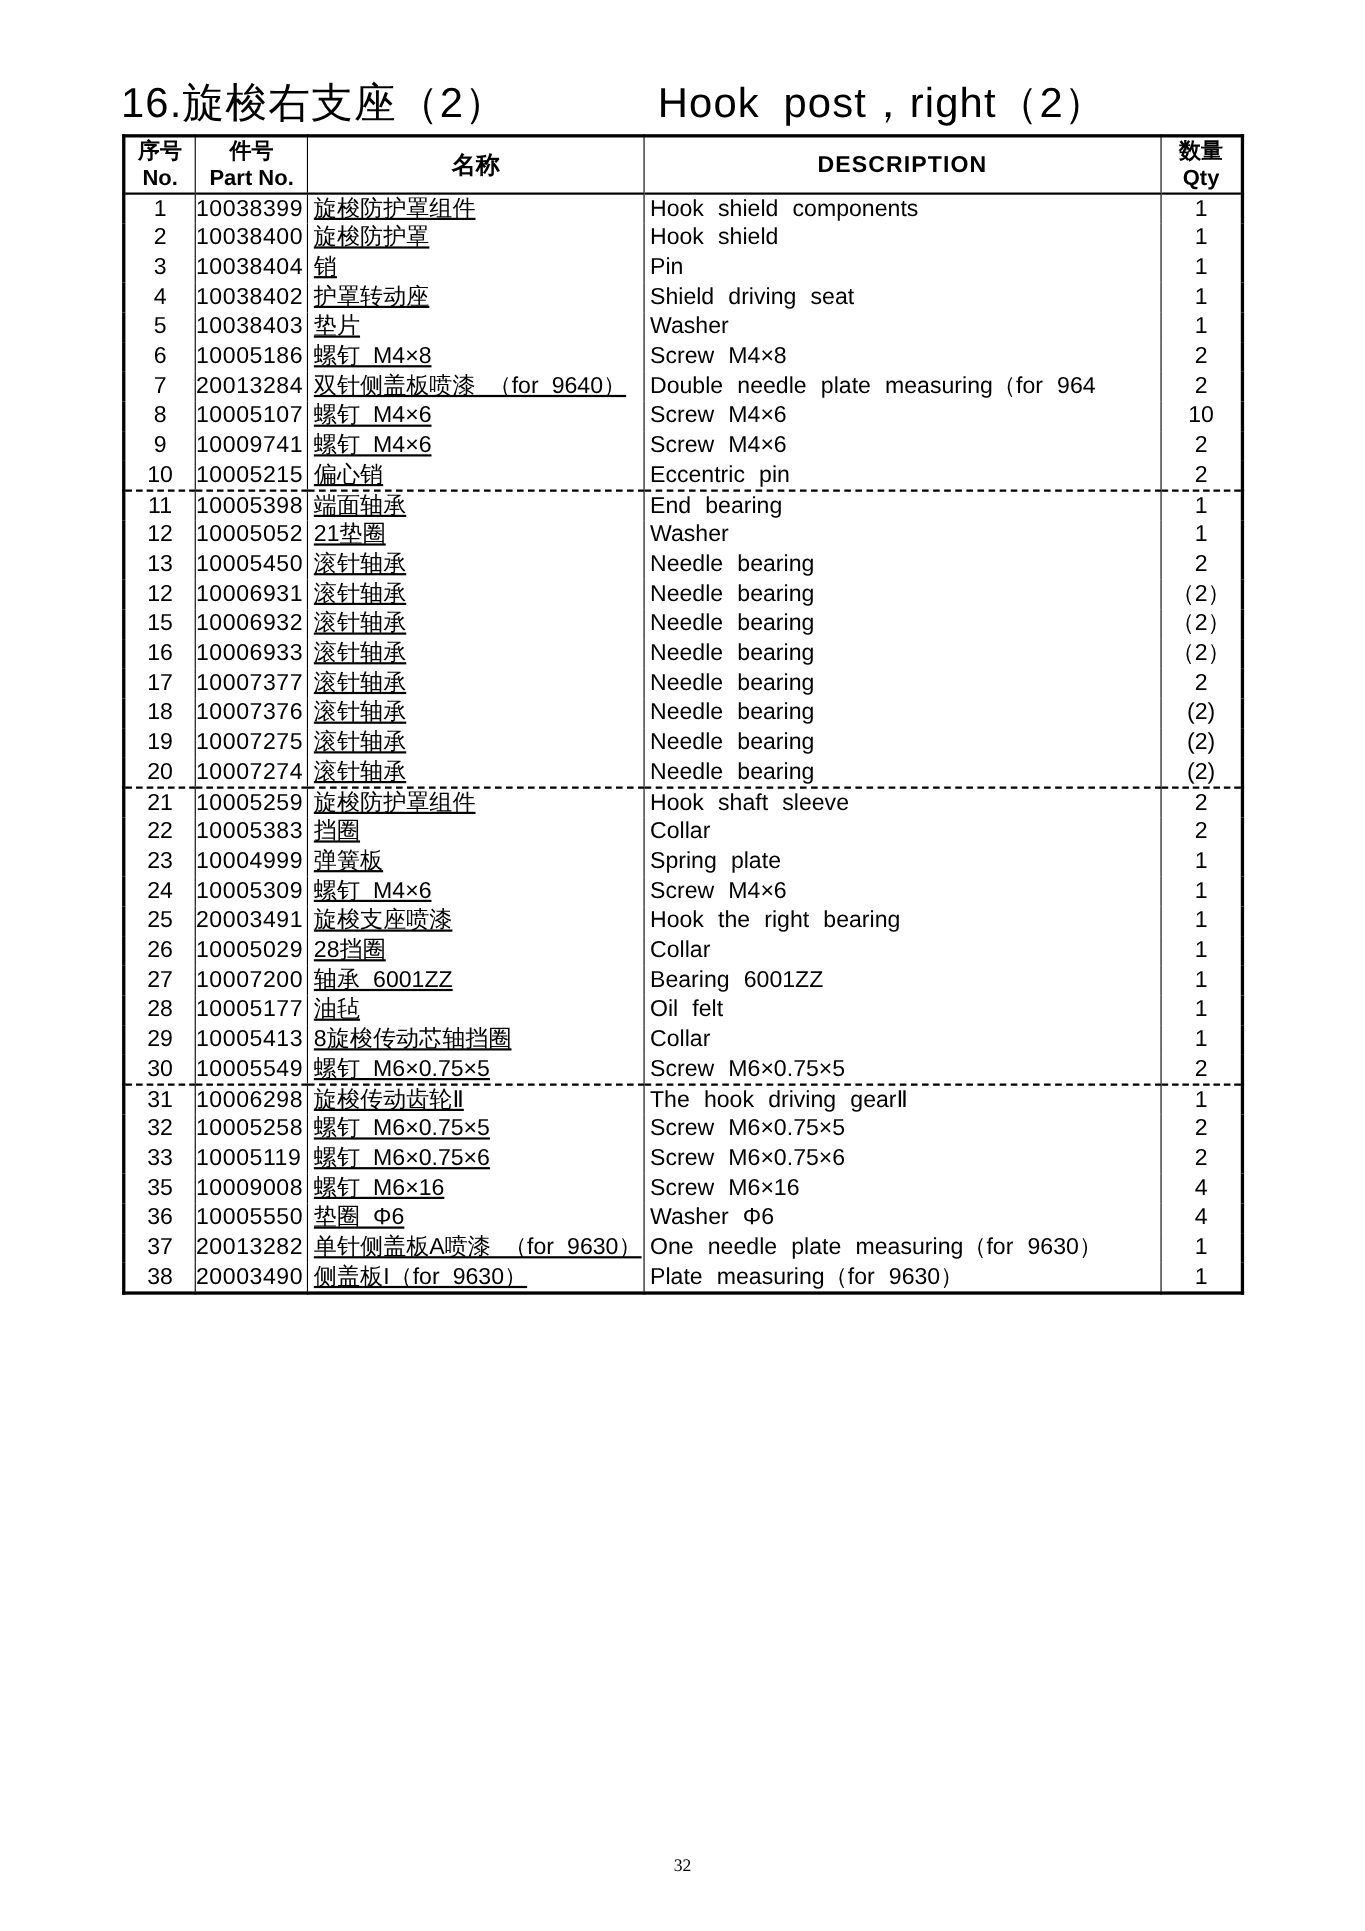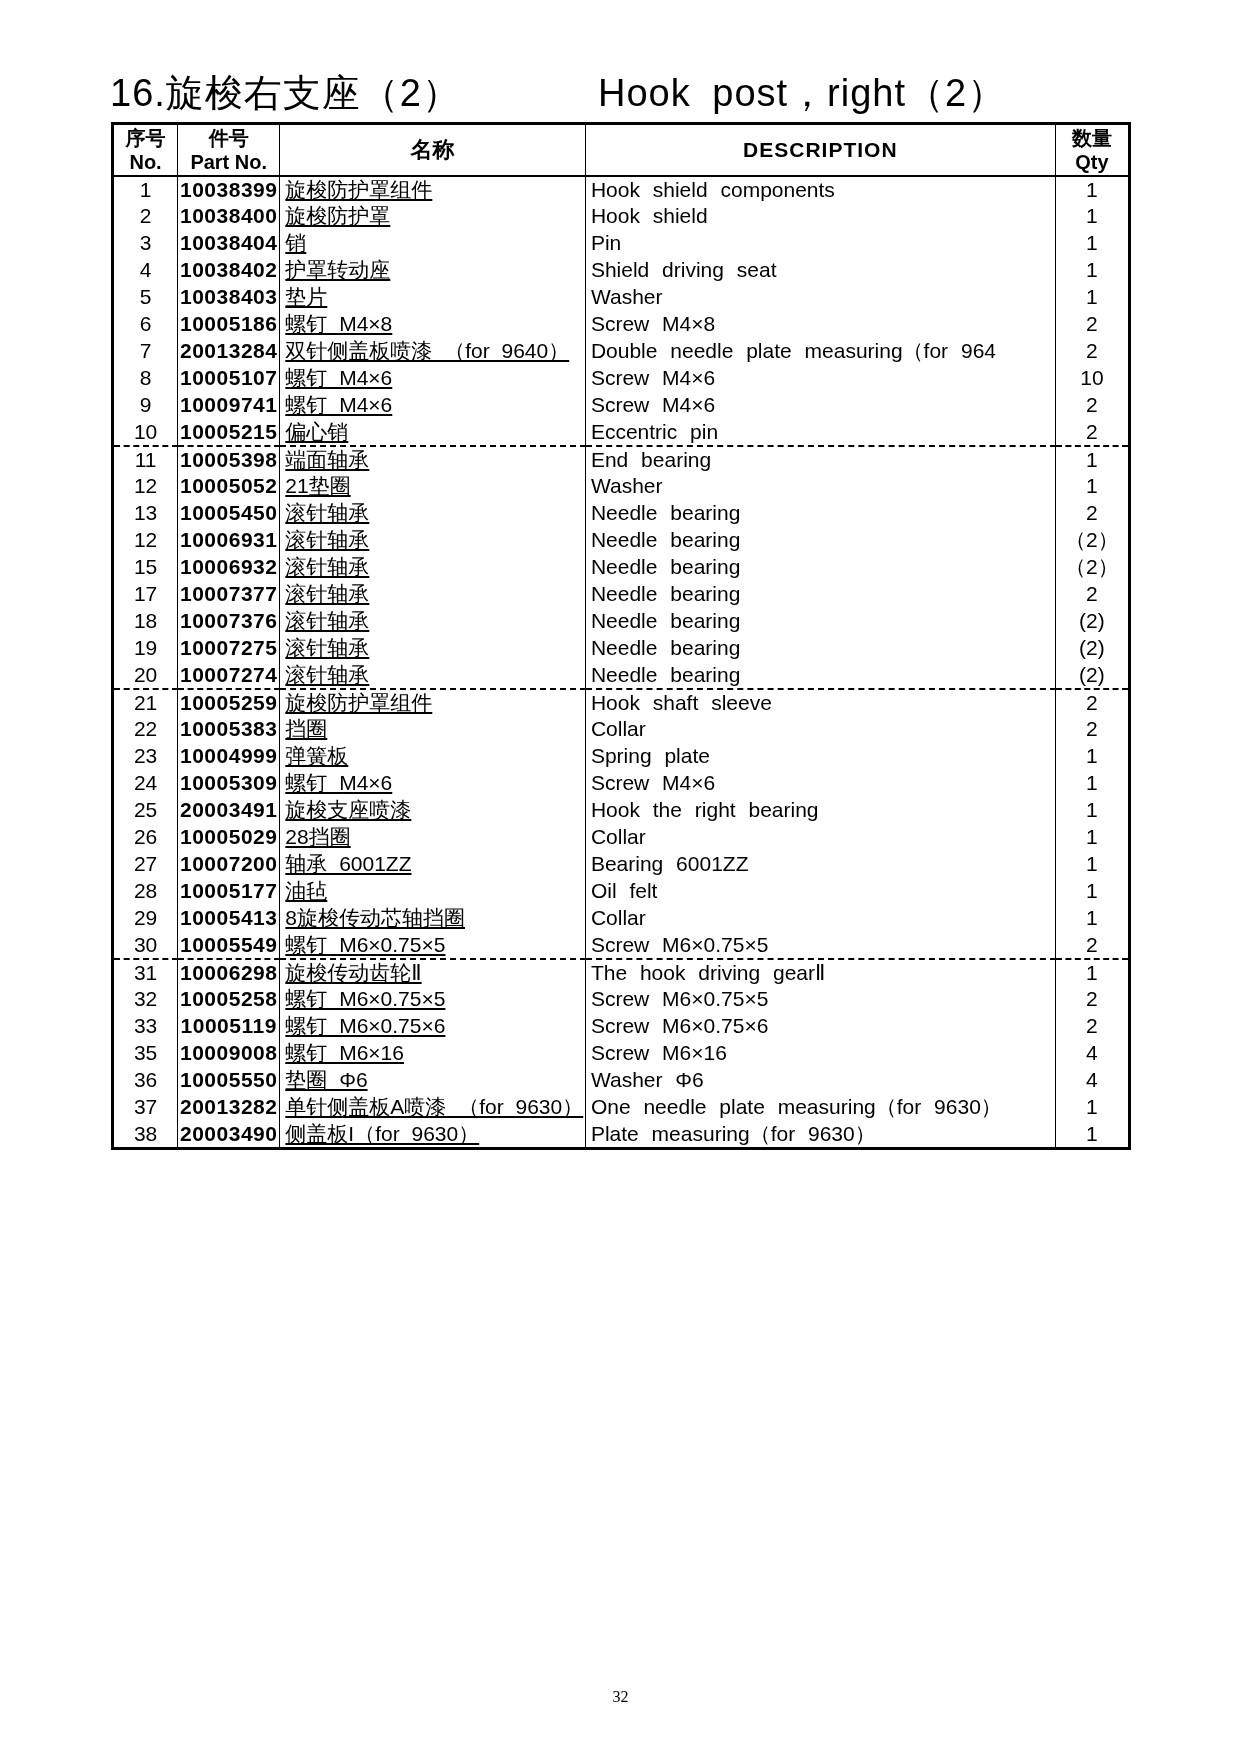--- a/index.html
+++ b/index.html
@@ -35,21 +35,21 @@
 
   thead tr { height: 52px; }
   th { border-bottom: 2px solid #000; font-weight: bold; text-align: center; }
   .hdr-2line div { font-size: 20px; line-height: 24px; }
   .hdr-name { font-size: 22px; text-align: center; }
   .hdr-desc { font-size: 21px; letter-spacing: 1px; }
 
   tbody tr { height: 27px; }
   td { font-size: 21px; line-height: 26px; white-space: nowrap; overflow: hidden; }
   td.cell-no   { text-align: center; }
-  td.cell-part { text-align: center; letter-spacing: 0.5px; font-weight: bold; }
+  td.cell-part { letter-spacing: 0.5px; }
   td.cell-name { text-align: left; padding-left: 5px; word-spacing: 6px; text-decoration: underline; }
   td.cell-desc { text-align: left; padding-left: 5px; word-spacing: 7px; }
   td.cell-qty  { text-align: center; }
 
   tr.group-end td { border-bottom: 2px dashed #000; }
 
   
   .page-number {
     position: absolute; top: 1688px; left: 0; width: 100%;
     text-align: center;
@@ -193,20 +193,27 @@
       <td class="cell-qty">（2）</td>
     </tr>
         <tr class="part-row">
       <td class="cell-no">15</td>
       <td class="cell-part">10006932</td>
       <td class="cell-name">滚针轴承</td>
       <td class="cell-desc">Needle bearing</td>
       <td class="cell-qty">（2）</td>
     </tr>
         <tr class="part-row">
+      <td class="cell-no">16</td>
+      <td class="cell-part">10006933</td>
+      <td class="cell-name">滚针轴承</td>
+      <td class="cell-desc">Needle bearing</td>
+      <td class="cell-qty">（2）</td>
+    </tr>
+        <tr class="part-row">
       <td class="cell-no">17</td>
       <td class="cell-part">10007377</td>
       <td class="cell-name">滚针轴承</td>
       <td class="cell-desc">Needle bearing</td>
       <td class="cell-qty">2</td>
     </tr>
         <tr class="part-row">
       <td class="cell-no">18</td>
       <td class="cell-part">10007376</td>
       <td class="cell-name">滚针轴承</td>

